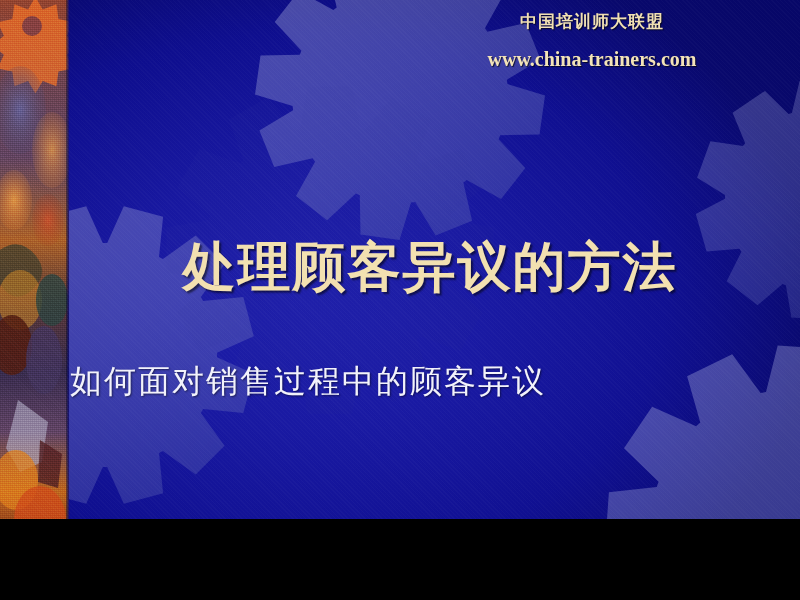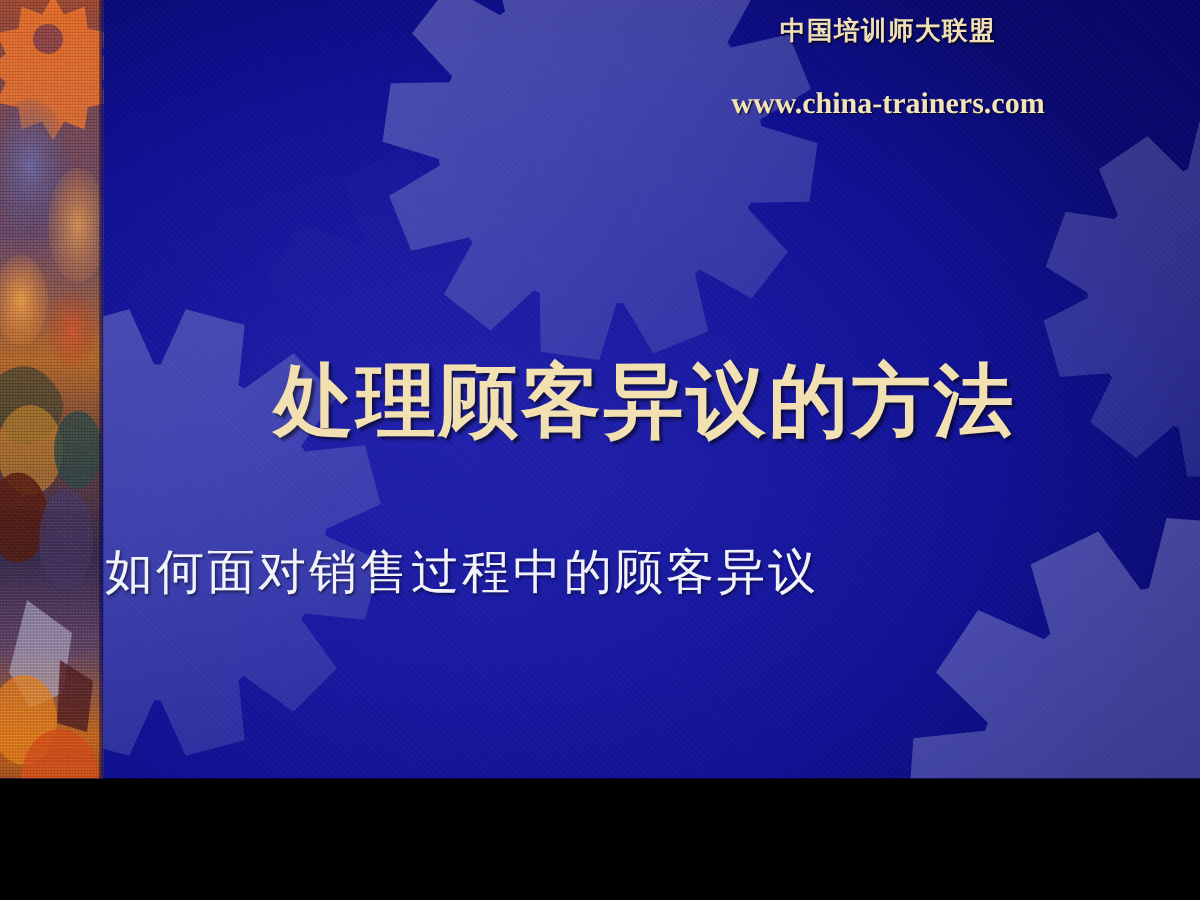--- a/index.html
+++ b/index.html
@@ -88,21 +88,21 @@
     line-height: 26px;
     text-shadow: 1px 1px 1px rgba(0,0,0,0.65);
     white-space: nowrap;
   }
   .hdr-url {
     font-family: "Liberation Serif", "DejaVu Serif", serif;
     font-size: 20px;
     font-weight: 700;
     color: #f3e3b8;
     line-height: 30px;
-    margin-top: 20px;
+    margin-top: 10px;
     text-shadow: 1px 1px 1px rgba(0,0,0,0.7);
     white-space: nowrap;
   }
 
   
   .title {
     position: absolute;
     left: 70px;
     top: 232px;
     width: 720px;

